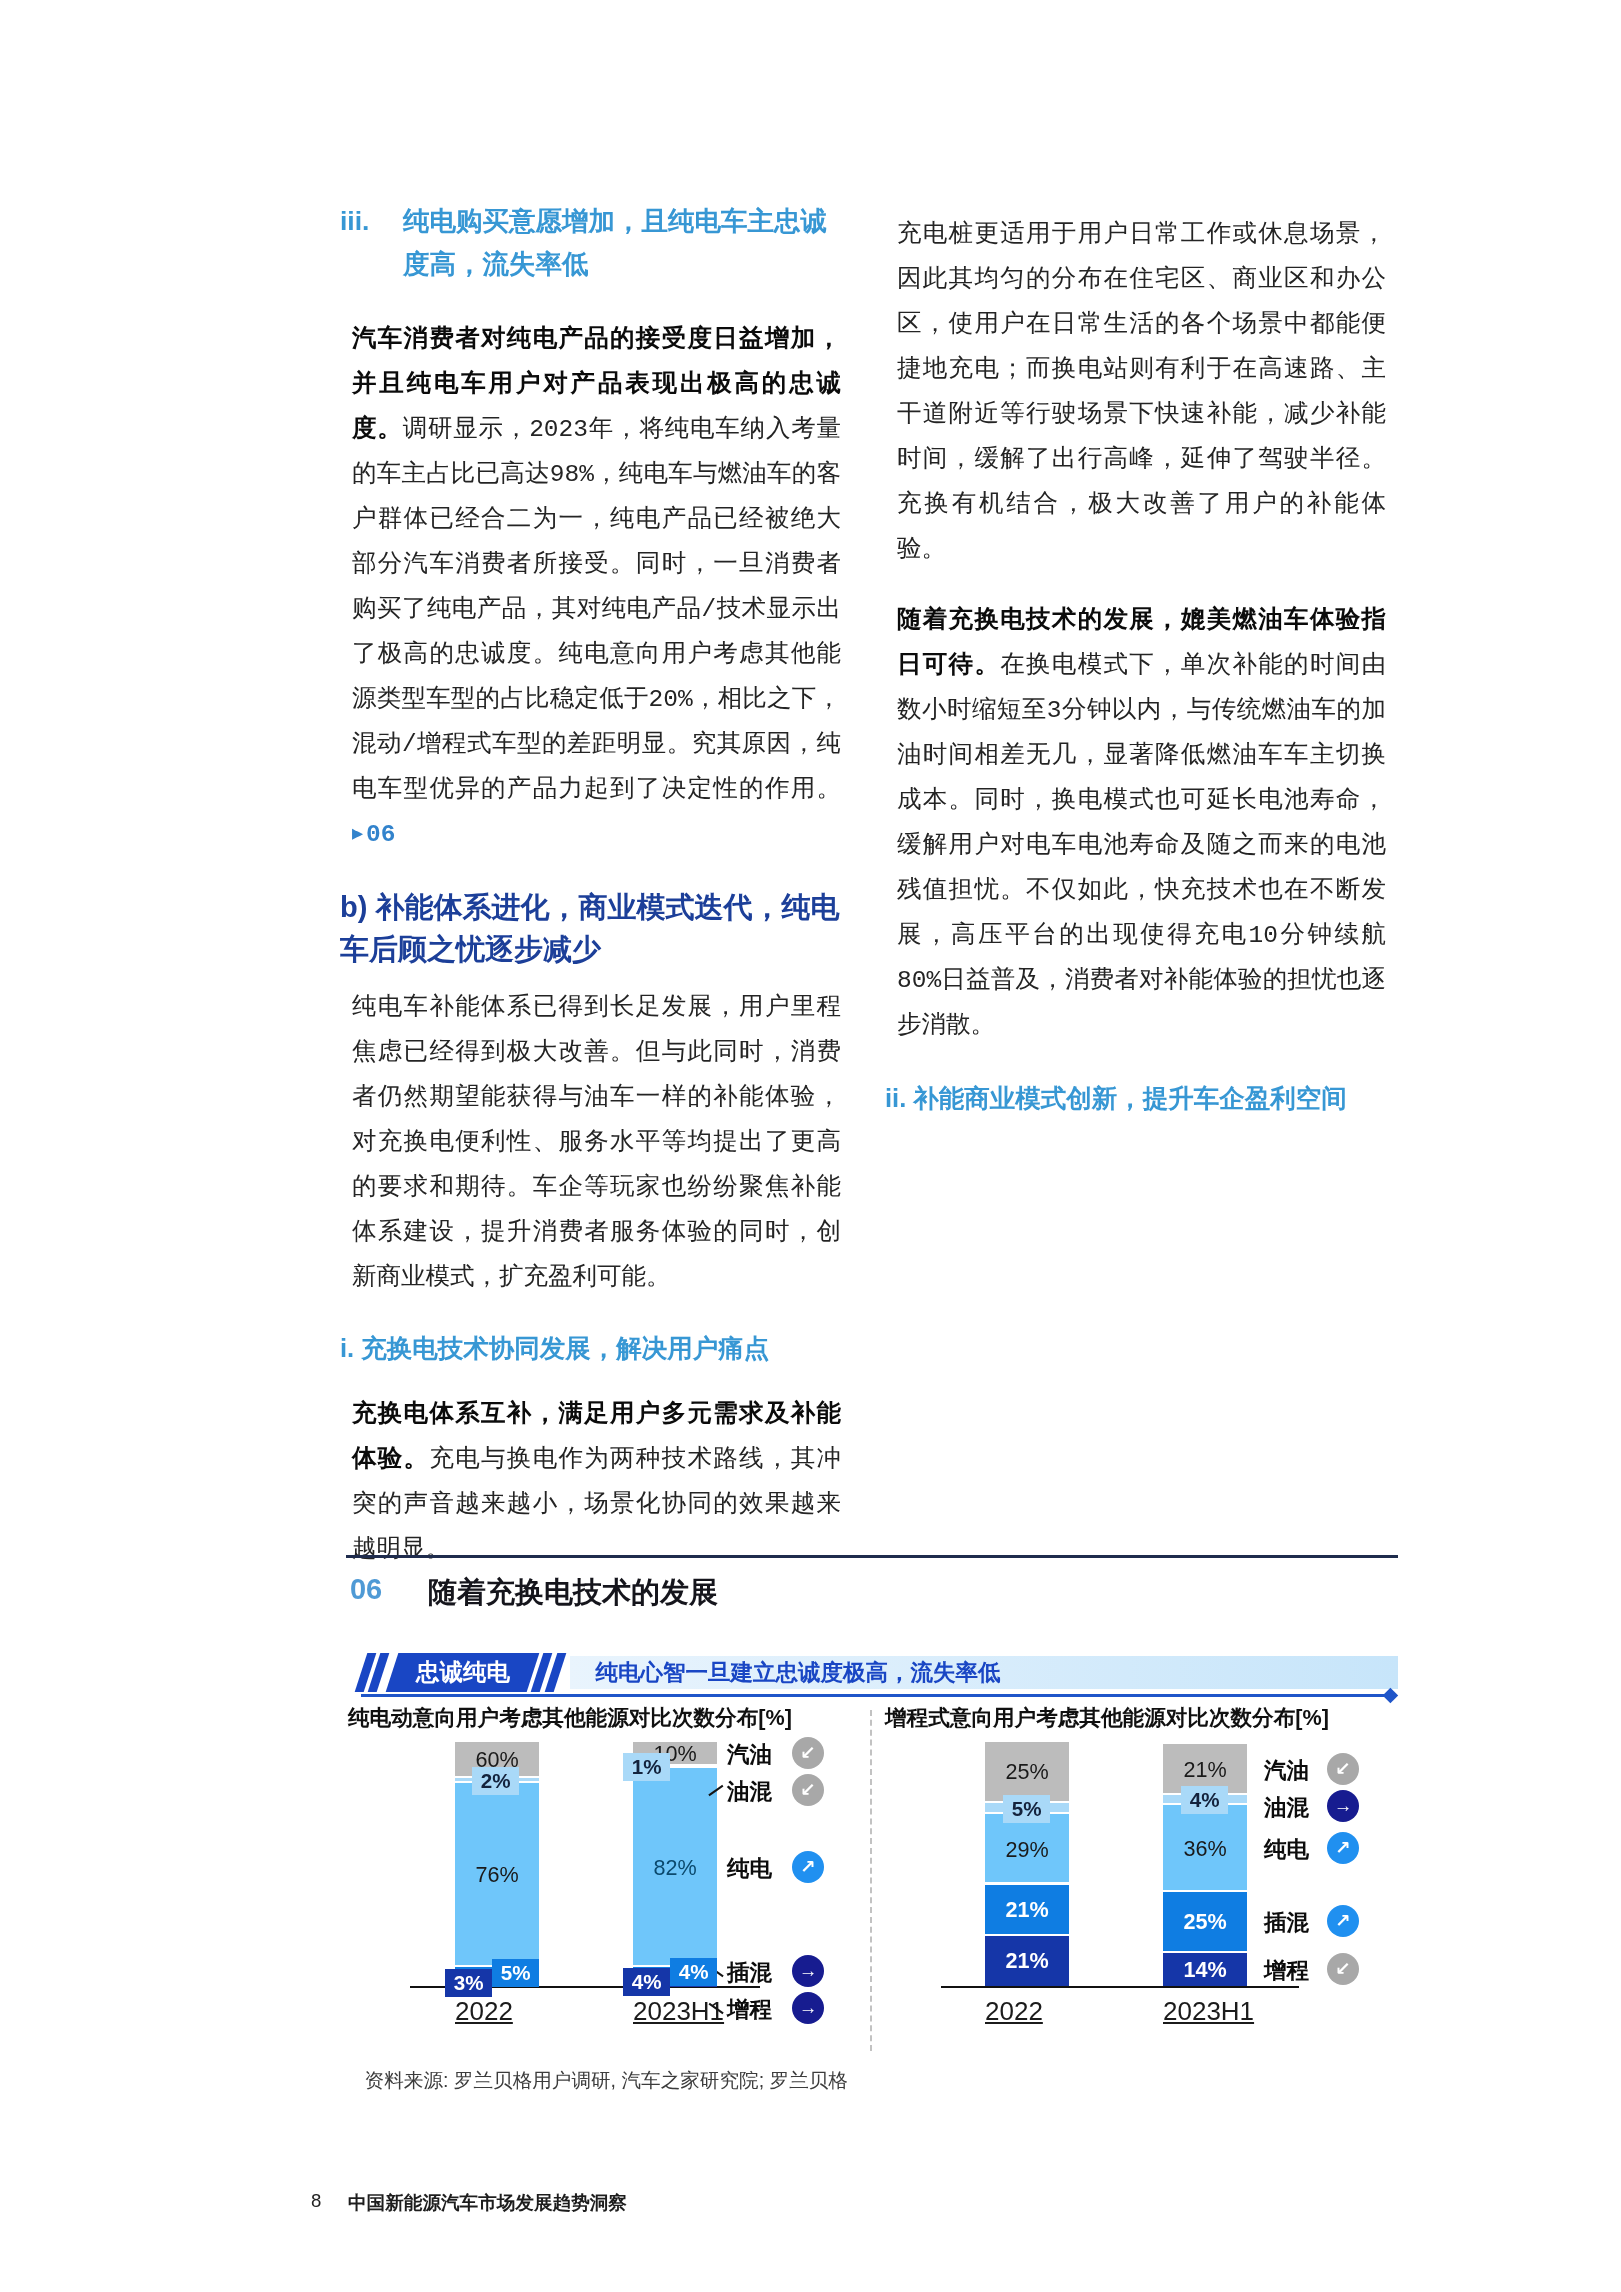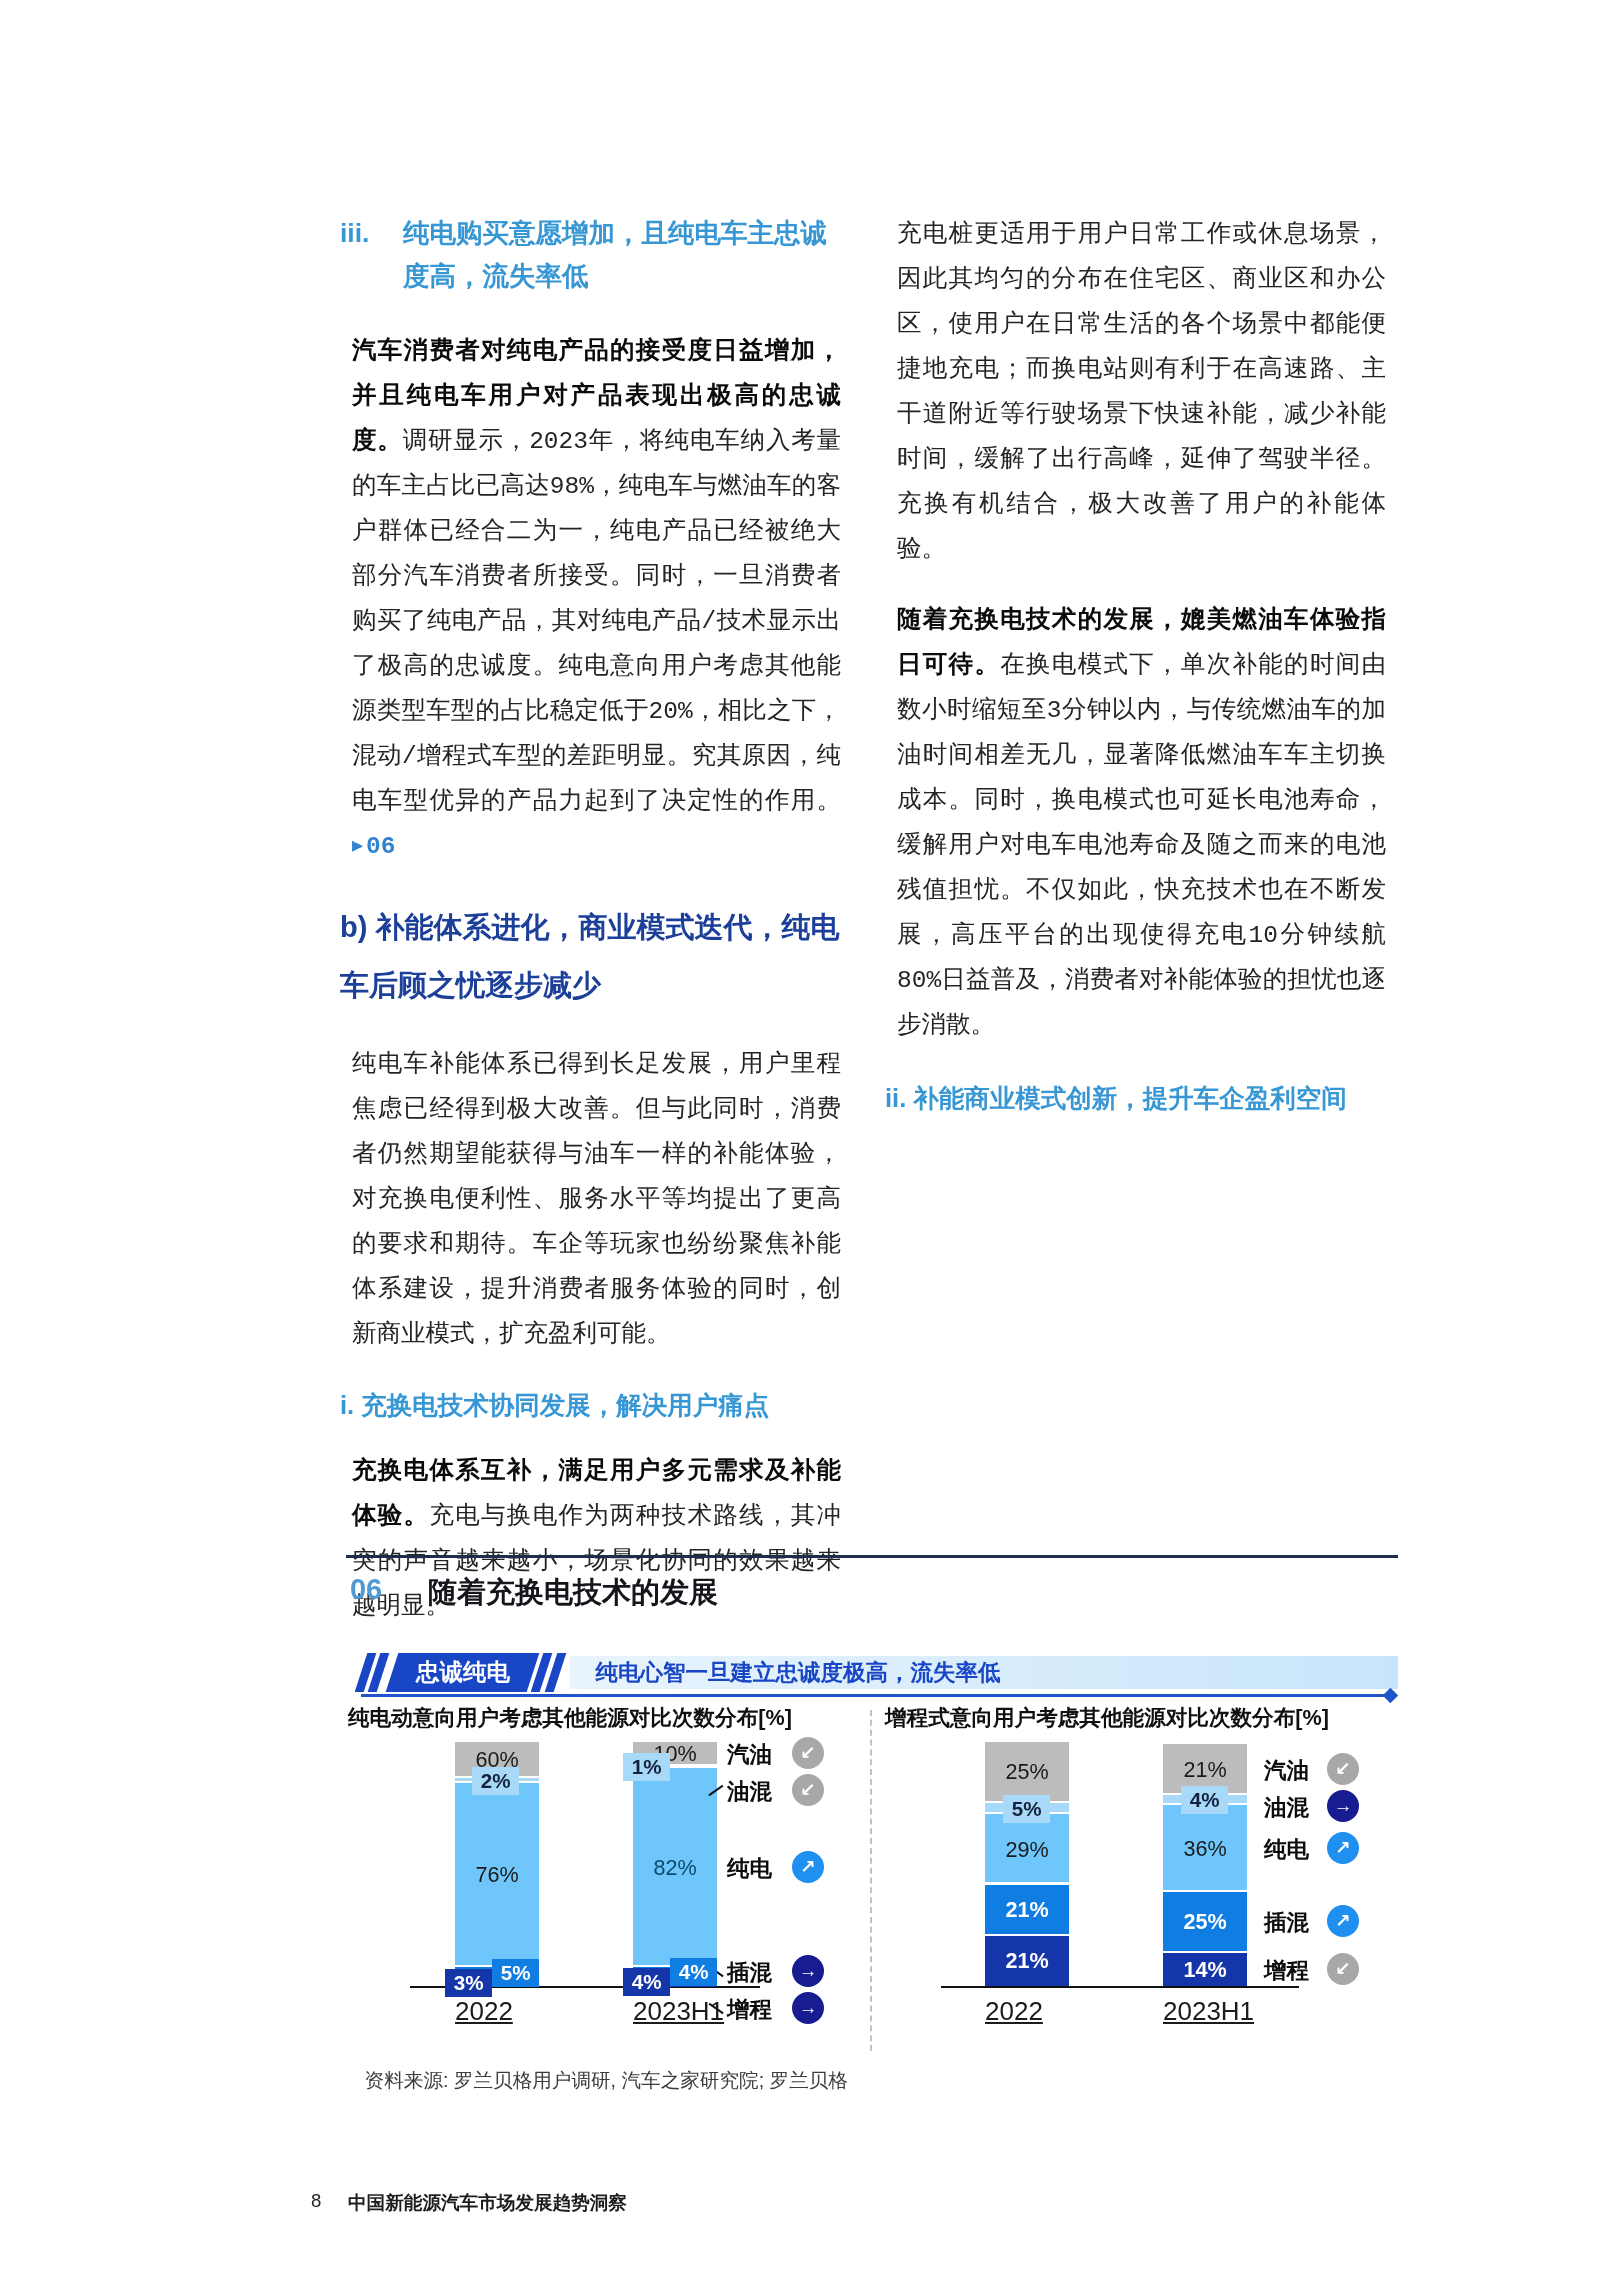--- a/index.html
+++ b/index.html
@@ -4,23 +4,23 @@
 <style>
   html,body{margin:0;padding:0;background:#ffffff;}
   body{font-family:"Liberation Sans","DejaVu Sans",sans-serif;}
   .page{position:relative;width:1621px;height:2293px;background:#fff;overflow:hidden;}
 
   
   .columns{position:absolute;left:340px;top:200px;width:1058px;display:flex;gap:32px;}
   .col{width:513px;}
   .para{font-size:24.5px;line-height:45px;text-align:justify;color:#242424;margin:12px;font-family:Liberation Mono, monospace;}
   .lead{font-weight:bold;color:#0b0b0b;}
-  .h-iii{display:flex;font-size:26.5px;line-height:43px;font-weight:bold;color:var(--c-head-light);margin:12px 0 31px 0;}
+  .h-iii{display:flex;font-size:26.5px;line-height:43px;font-weight:bold;color:var(--c-head-light);margin:0 0 31px 0;}
   .h-iii .num{width:63px;flex:none;}
-  .h-b{font-size:29px;line-height:58px;font-weight:bold;color:var(--c-head-dark);margin:29px 0 28px 0;}
+  .h-b{font-size:29px;line-height:42px;font-weight:bold;color:var(--c-head-dark);margin:29px 0 15px 0;}
   .h-sub{font-size:25.5px;line-height:35px;font-weight:bold;color:var(--c-head-light);margin:31px 0 25.5px 0;}
   .h-sub2{font-size:25.5px;line-height:35px;font-weight:bold;color:var(--c-head-light);margin:33px 0 25.5px 0;}
   .fig-link{color:var(--c-link);font-weight:bold;white-space:nowrap;}
   .fig-link .tri{font-size:18.6px;vertical-align:2px;margin-right:2.9px;}
 
   
   #figure{position:absolute;left:346px;top:1555px;width:1052px;height:588px;}
   .rule{position:absolute;left:0;top:0;width:1052px;height:2.9px;background:#1f2c4d;}
   .fig-num{position:absolute;left:3.9px;top:17.6px;font-size:29px;font-weight:bold;color:#4f9ad5;}
   .fig-title{position:absolute;left:82px;top:17.6px;font-size:29px;font-weight:bold;color:#15151c;}

